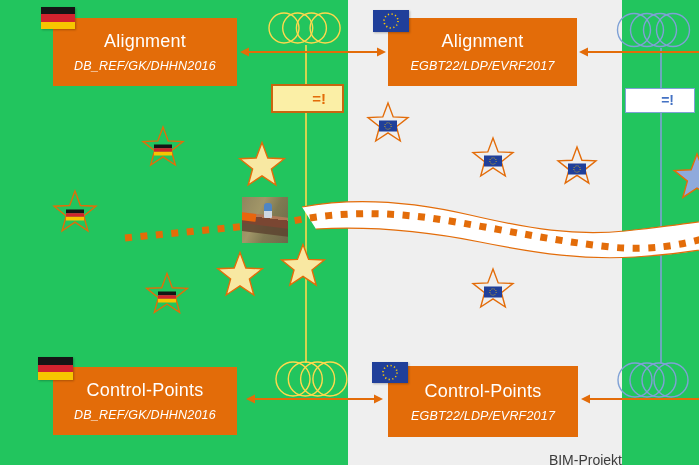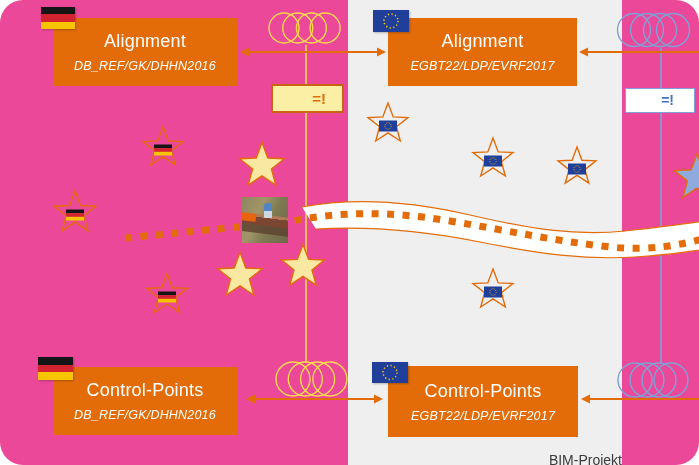--- a/index.html
+++ b/index.html
@@ -1,22 +1,22 @@
 <!DOCTYPE html>
 <html style="--orange: #E36C09; --grayZone: #EFEFEF; --yBoxFill: #FBEFA6; --yBoxBorder: #C9650F; --blueText: #4472C4; --blueLine: #7FA1D6; --deBlack: #151515; --deRed: #D2232E; --deGold: #F7C500; --euBlue: #203F9A; --euGold: #FFCC00; --textDark: #3B3B3B;"><head>
 <meta charset="utf-8">
 <style>
   :root{
     --orange:#E36C09; --grayZone:#EFEFEF; --yBoxFill:#FBEFA6; --yBoxBorder:#C9650F;
     --blueText:#4472C4; --blueLine:#7FA1D6; --deBlack:#151515; --deRed:#D2232E;
     --deGold:#F7C500; --euBlue:#203F9A; --euGold:#FFCC00; --textDark:#3B3B3B;
   }
   html,body{margin:0;padding:0;background:#fff;}
-  .canvas{position:relative;width:699px;height:465px;background:#ec4899;overflow:hidden;
-          font-family:"Liberation Sans",sans-serif;border-radius:23px;}
+  .canvas{position:relative;width:699px;height:465px;background:#22c55e;overflow:hidden;
+          font-family:"Liberation Sans",sans-serif;}
   .zone{position:absolute;left:348px;top:0;width:274px;height:465px;background:var(--grayZone);z-index:0;}
   svg.layer{position:absolute;left:0;top:0;width:699px;height:465px;z-index:2;}
   .photo{position:absolute;left:242px;top:197px;width:46px;height:46px;z-index:3;overflow:hidden;
          background:linear-gradient(115deg,#8f855e 0%,#a29668 35%,#7f7a52 60%,#6d684a 100%);}
   .ph-shadow{position:absolute;left:-3px;top:28px;width:54px;height:9px;background:#5d4430;opacity:.85;transform:rotate(7deg);}
   .ph-rail{position:absolute;left:-3px;top:18px;width:54px;height:11px;transform:rotate(7deg);
            background:linear-gradient(to bottom,#b07a58 0 3px,#7a4632 3px 100%);}
   .ph-clamp{position:absolute;left:-2px;top:16px;width:16px;height:8px;background:#E8650D;transform:rotate(7deg);border-radius:1px;}
   .ph-prism{position:absolute;left:22px;top:6px;width:8px;height:15px;border-radius:3px 3px 1px 1px;
             background:linear-gradient(to bottom,#4f85c4 0 8px,#cfd8e2 8px 100%);}

